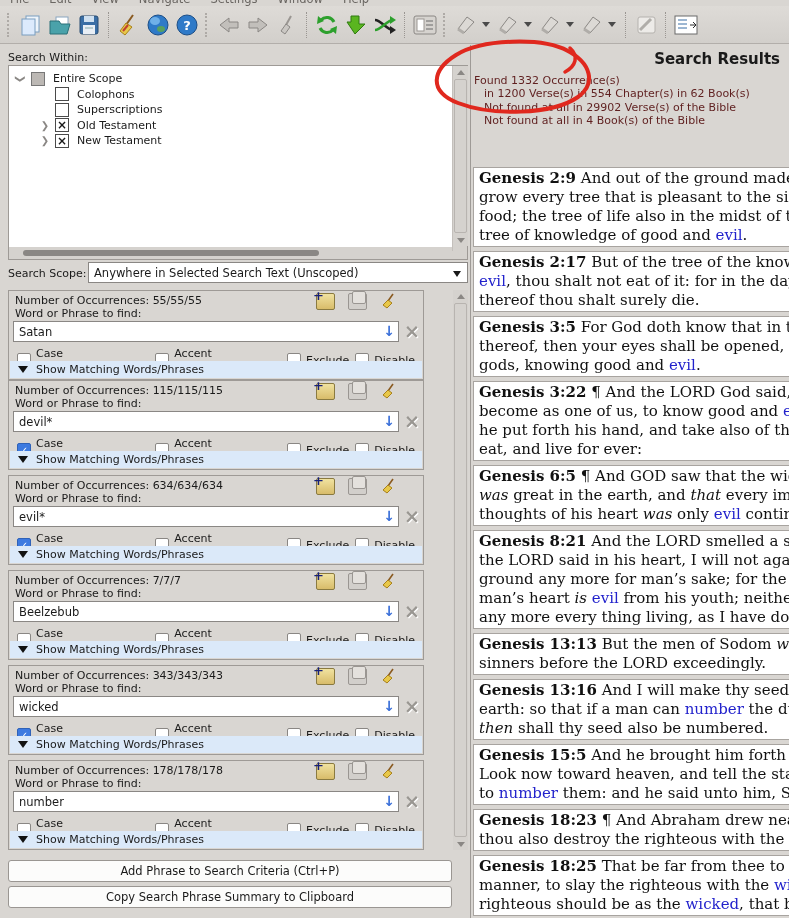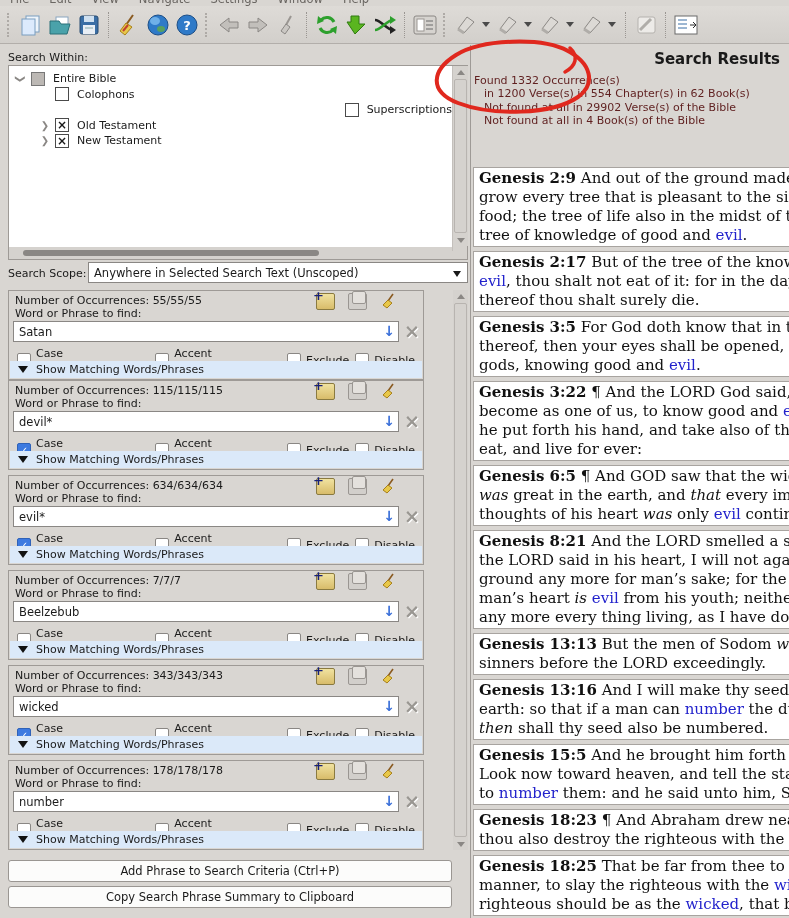--- a/index.html
+++ b/index.html
@@ -223,28 +223,28 @@
     </div>
 </div>
 
 <div class="sw-label">Search Within:</div>
 
 <div class="tree-wrap">
   <div class="tree-view" id="tree-view" style="padding-top:5px">
       <div class="tree-row" style="padding-left: 6px;">
         <span class="chev" style="transform: rotate(90deg);">❯</span>
         <span class="tcb partial"></span>
-        <span>Entire Bible</span>
+        <span>Entire Scope</span>
       </div>
       <div class="tree-row" style="padding-left: 30px;">
         <span class="chev"></span>
         <span class="tcb"></span>
         <span>Colophons</span>
       </div>
-      <div class="tree-row" style="padding-left: 30px; justify-content: flex-end;">
+      <div class="tree-row" style="padding-left: 30px;">
         <span class="chev"></span>
         <span class="tcb"></span>
         <span>Superscriptions</span>
       </div>
       <div class="tree-row" style="padding-left: 30px;">
         <span class="chev">❯</span>
         <span class="tcb">×</span>
         <span>Old Testament</span>
       </div>
       <div class="tree-row" style="padding-left: 30px;">

